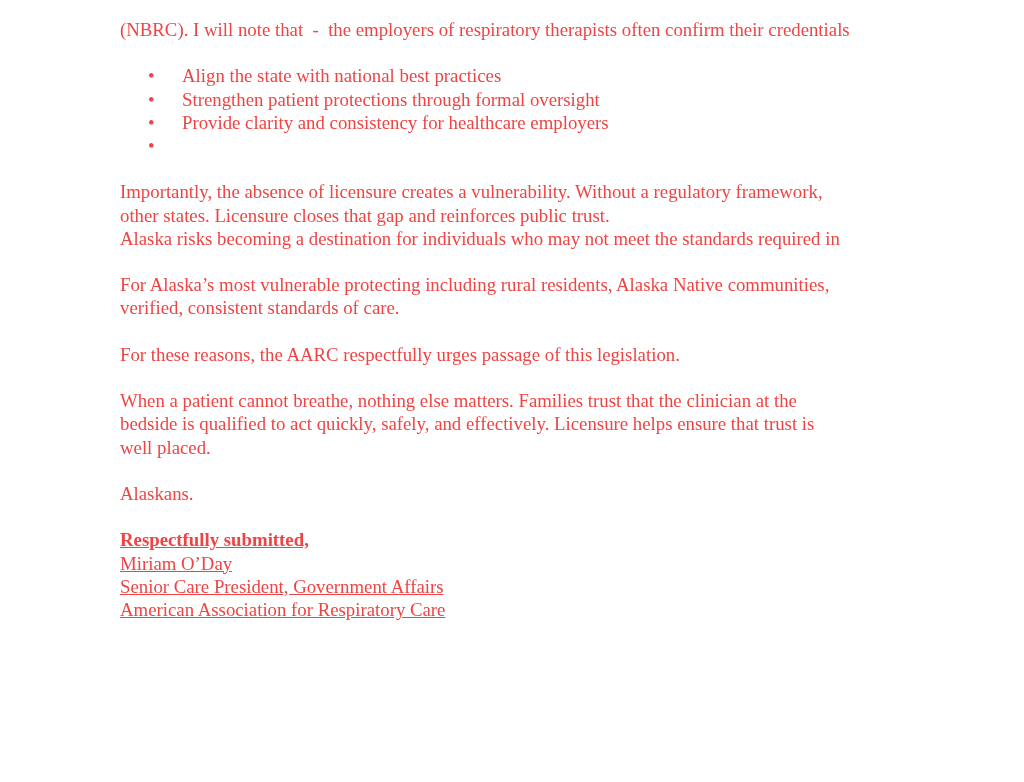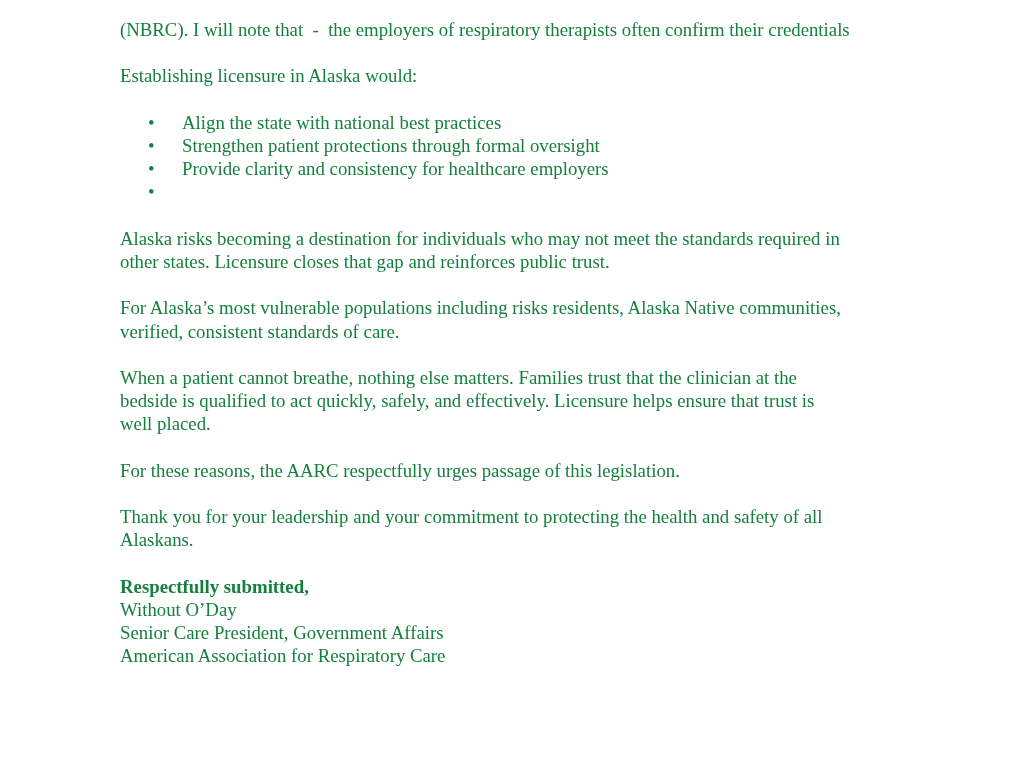--- a/index.html
+++ b/index.html
@@ -13,21 +13,21 @@
     overflow: hidden;
   }
   .page {
     box-sizing: border-box;
     width: 1024px;
     height: 782px;
     padding: 18px 80px 0 120px;
     font-family: "Liberation Serif", "DejaVu Serif", serif;
     font-size: 18.8px;
     line-height: 23.2px;
-    color: #15803d;
+    color: #ef4444;
     background: #ffffff;
   }
   .para {
     margin: 0 0 23.2px 0;
   }
   .para .line {
     white-space: pre-wrap;
     min-height: 23.2px;
   }
   ul.bullets {
@@ -41,81 +41,79 @@
     min-height: 23.2px;
   }
   ul.bullets .dot {
     position: absolute;
     left: 28px;
     top: 0;
   }
   .signature .line {
     white-space: pre-wrap;
     min-height: 23.2px;
+    text-decoration: underline;
   }
   .bold {
     font-weight: bold;
   }
 </style>
 </head>
 <body>
 
 <div class="page">
 
   <div class="para">
       <div class="line">(NBRC). I will note that  -  the employers of respiratory therapists often confirm their credentials</div>
     </div>
 
-  <div class="para">
-      <div class="line">Establishing licensure in Alaska would:</div>
-    </div>
 
   <ul class="bullets">
     <li>
       <span class="dot">•</span>
       <span>Align the state with national best practices</span>
     </li>
     <li>
       <span class="dot">•</span>
       <span>Strengthen patient protections through formal oversight</span>
     </li>
     <li>
       <span class="dot">•</span>
       <span>Provide clarity and consistency for healthcare employers</span>
     </li>
     <li>
       <span class="dot">•</span>
     </li>
   </ul>
 
   <div class="para">
+      <div class="line">Importantly, the absence of licensure creates a vulnerability. Without a regulatory framework,</div>
+      <div class="line">other states. Licensure closes that gap and reinforces public trust.</div>
       <div class="line">Alaska risks becoming a destination for individuals who may not meet the standards required in</div>
-      <div class="line">other states. Licensure closes that gap and reinforces public trust.</div>
     </div>
 
   <div class="para">
-      <div class="line">For Alaska’s most vulnerable populations including risks residents, Alaska Native communities,</div>
+      <div class="line">For Alaska’s most vulnerable protecting including rural residents, Alaska Native communities,</div>
       <div class="line">verified, consistent standards of care.</div>
+    </div>
+
+  <div class="para">
+      <div class="line">For these reasons, the AARC respectfully urges passage of this legislation.</div>
     </div>
 
   <div class="para">
       <div class="line">When a patient cannot breathe, nothing else matters. Families trust that the clinician at the</div>
       <div class="line">bedside is qualified to act quickly, safely, and effectively. Licensure helps ensure that trust is</div>
       <div class="line">well placed.</div>
     </div>
 
   <div class="para">
-      <div class="line">For these reasons, the AARC respectfully urges passage of this legislation.</div>
-    </div>
-
-  <div class="para">
-      <div class="line">Thank you for your leadership and your commitment to protecting the health and safety of all</div>
       <div class="line">Alaskans.</div>
     </div>
 
   <div class="signature">
     <div class="line bold">Respectfully submitted,</div>
-    <div class="line">Without O’Day</div>
+    <div class="line">Miriam O’Day</div>
     <div class="line">Senior Care President, Government Affairs</div>
     <div class="line">American Association for Respiratory Care</div>
   </div>
 
 </div>
 
 </body></html>

